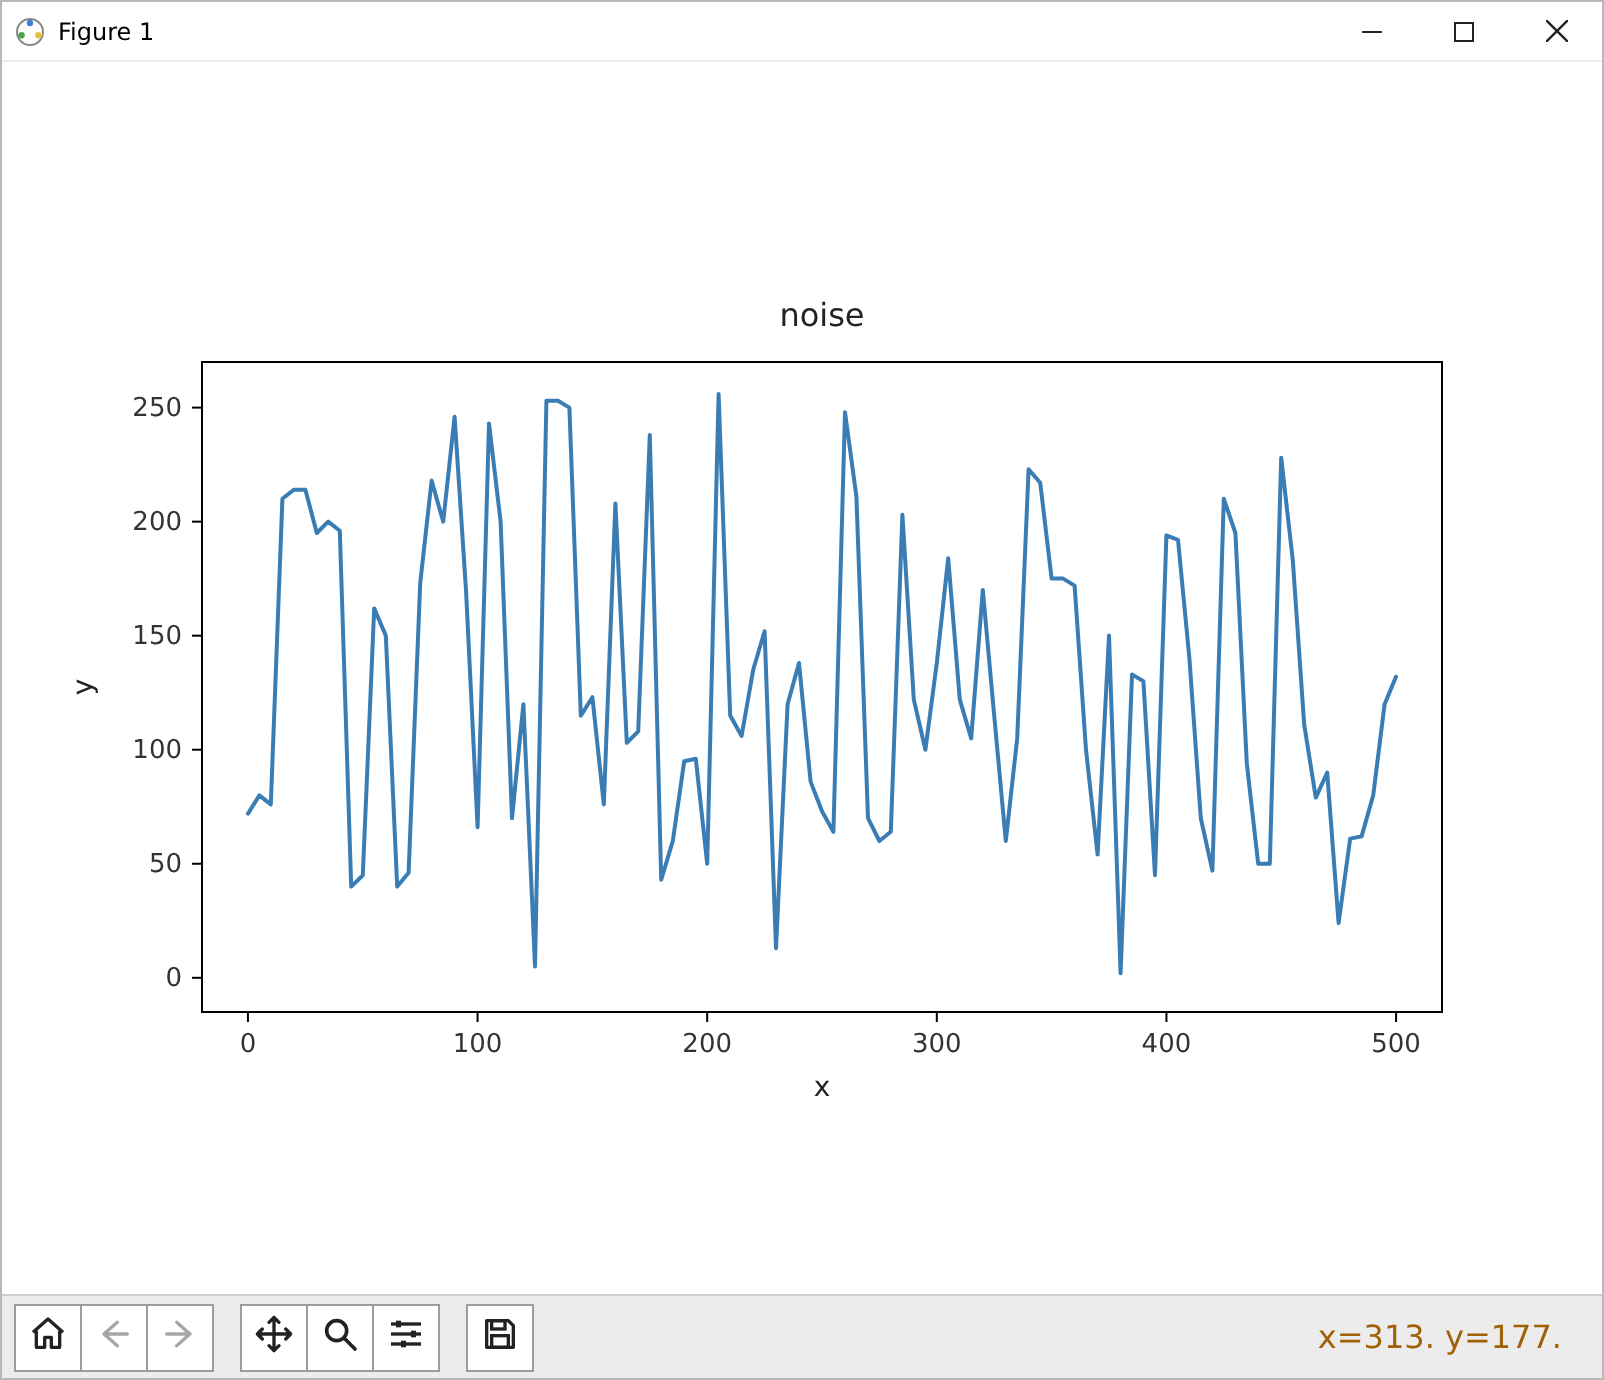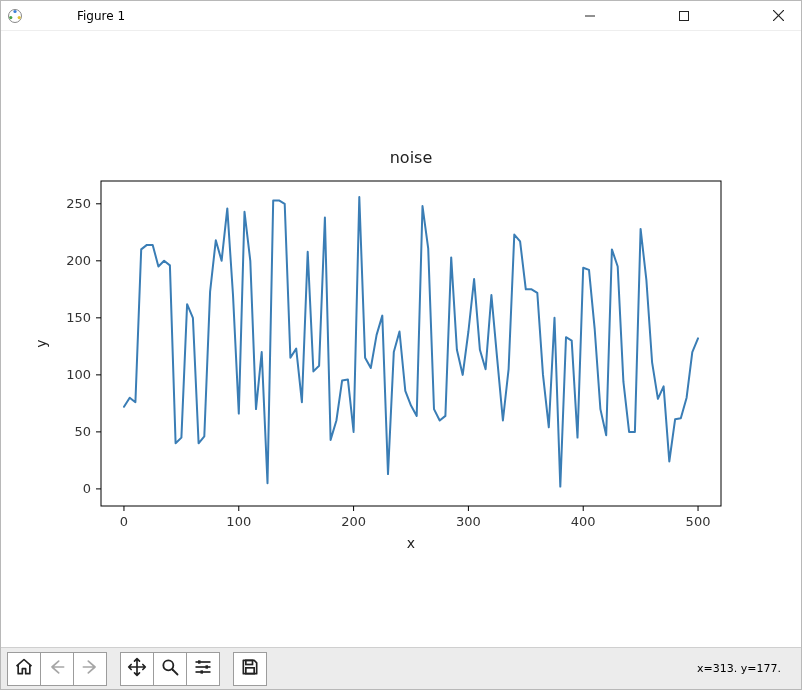--- a/index.html
+++ b/index.html
@@ -14,21 +14,20 @@
     border: 1px solid #b8b8b8;
     position: relative;
   }
   .titlebar {
     height: 30px;
     background: #fff;
     display: flex;
     align-items: center;
     padding: 0 0 0 6px;
     border-bottom: 1px solid #eee;
-    gap: 48px;
   }
   .titlebar .app-icon {
     width: 16px; height: 16px;
     margin-right: 6px;
     display:flex; align-items:center; justify-content:center;
   }
   .titlebar .title { flex: 0 0 auto; font-size: 12px; }
   .titlebar .spacer { flex: 1 1 auto; }
   .win-btn {
     width: 46px; height: 30px;
@@ -70,22 +69,22 @@
     border:1px solid #9c9c9c;
     display:flex;
     align-items:center;
     justify-content:center;
     margin-right:-1px;
   }
   .tbtn.disabled svg { opacity:0.4; }
   .tgap { width:14px; }
   .status {
     margin-left:auto;
-    font-size:11px;
-    color:#000000;
+    font-size:16px;
+    color:#a16207;
     padding-right:14px;
   }
 </style>
 </head>
 <body>
 
 <div class="titlebar">
   <span class="app-icon">
     <svg width="16" height="16" viewBox="0 0 16 16">
       <circle cx="8" cy="8" r="6.5" fill="none" stroke="#888" stroke-width="1"></circle>

